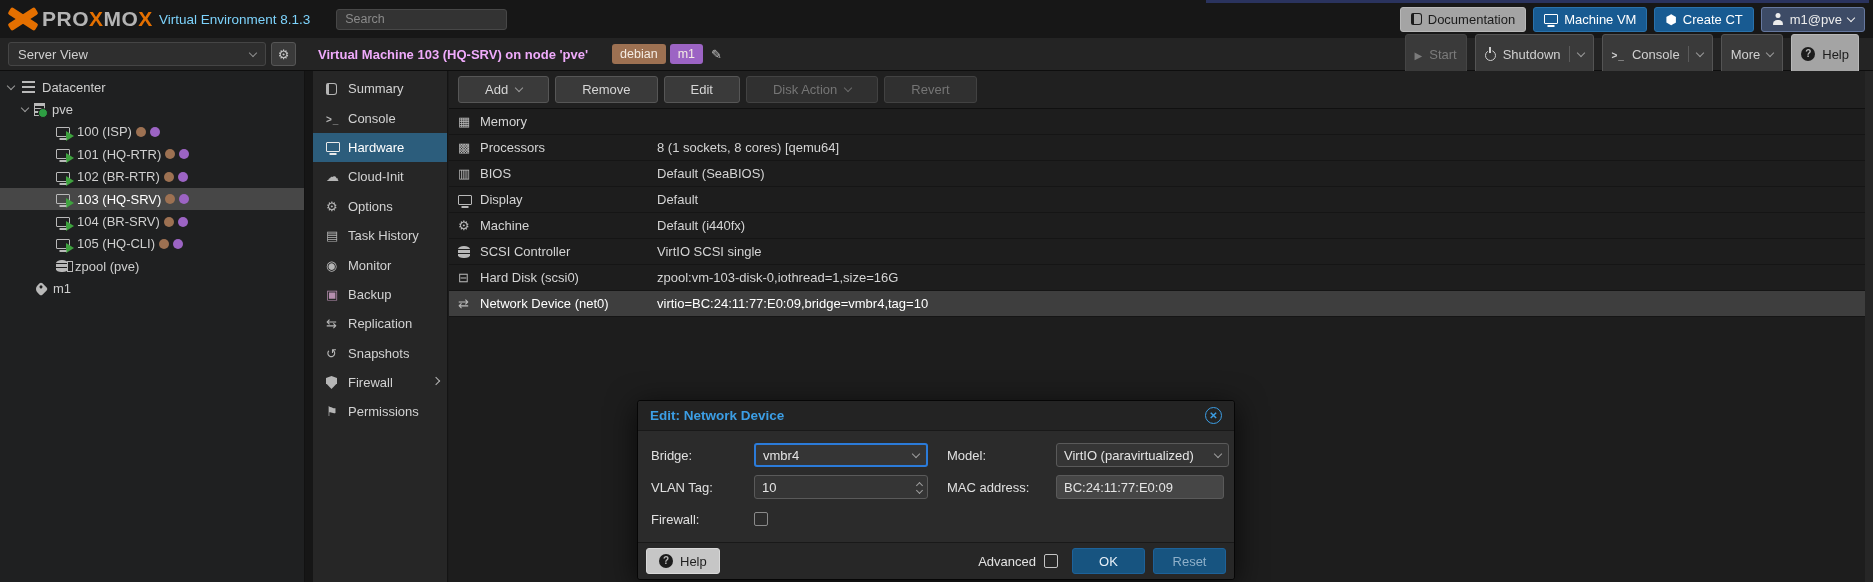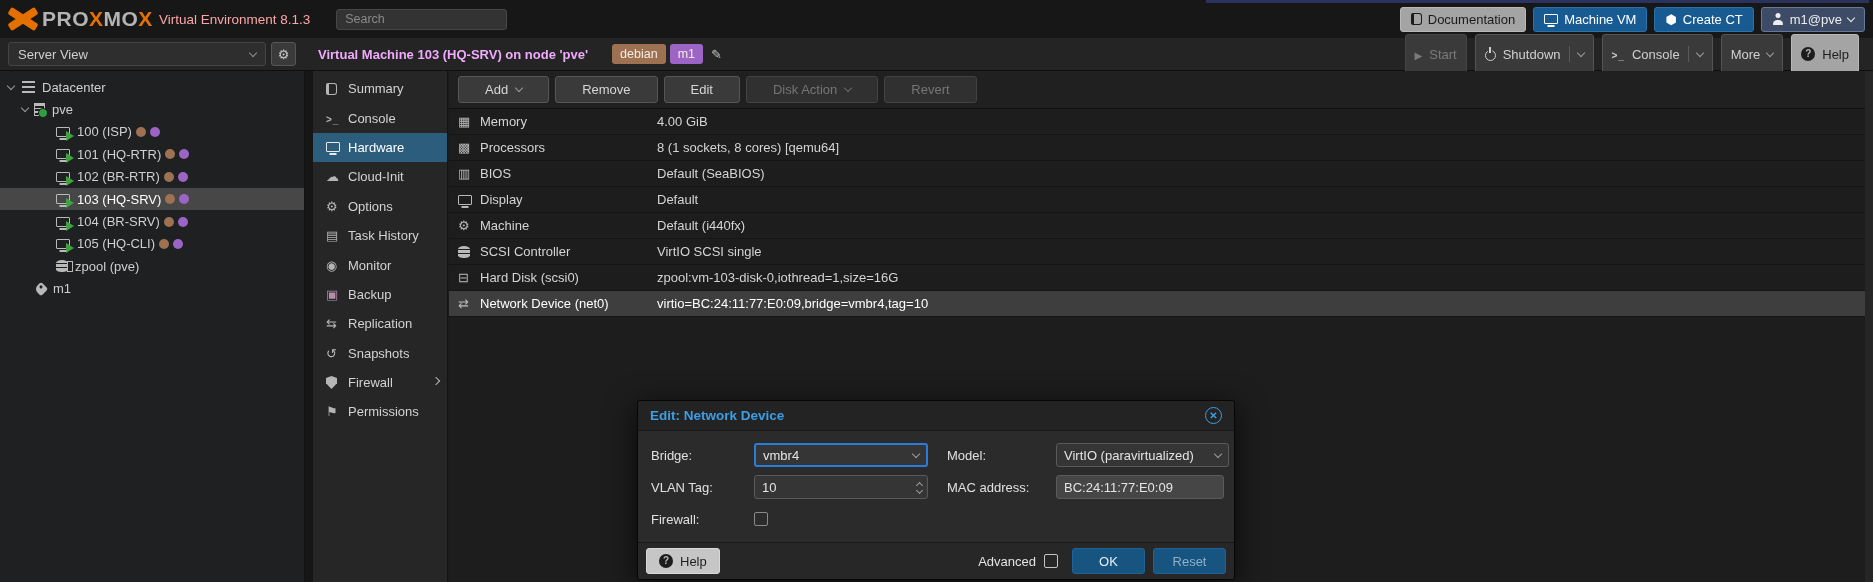--- a/index.html
+++ b/index.html
@@ -68,21 +68,21 @@
   .dot{display:inline-block;width:10px;height:10px;border-radius:50%;margin-left:4px;vertical-align:-1px;}
   .qmark{width:14px;height:14px;border-radius:50%;background:#1c1c1c;color:#b9b9b9;font-size:10px;
       font-weight:bold;display:inline-flex;align-items:center;justify-content:center;flex:none;}
 
   
   .topbar{position:absolute;left:0;top:0;right:0;height:38px;background:#171717;
       display:flex;align-items:center;padding:0 8px;}
   .top-strip{position:absolute;left:1206px;right:4px;top:0;height:3px;background:#2a335e;}
   .logo-text{font-weight:bold;font-size:21px;letter-spacing:.5px;color:#b4b4b4;margin-right:6px;}
   .logo-text .lx{color:#e57000;}
-  .product{color:#fca5a5;font-size:13.5px;}
+  .product{color:#7dd3fc;font-size:13.5px;}
   .search{margin-left:26px;width:171px;height:21px;background:#333;border:1px solid #474747;
       border-radius:3px;color:#c3c3c3;padding:0 8px;font:12.5px "Liberation Sans",sans-serif;outline:none;}
   .search::placeholder{color:#8a8a8a;}
   .topbar-right{margin-left:auto;display:flex;gap:7px;align-items:center;}
   .tbtn{height:25px;border-radius:3px;padding:0 10px;display:inline-flex;align-items:center;gap:6px;
       font-size:13px;cursor:default;}
   .tbtn.light{background:#a4a4a4;color:#1b1b1b;border:1px solid #b8b8b8;}
   .tbtn.blue{background:#185b92;color:#fff;border:1px solid #2a72ab;}
   .tbtn.user{background:#3d4b66;color:#ededed;border:1px solid #66789f;}
 
@@ -413,21 +413,20 @@
     <div class="hbtn disabled">
       <span>Revert</span>
     </div>
   </div>
 
   <div class="hwrow">
     <span class="hw-ico">
         <span class="gi gi-mem"></span>
       </span>
     <span class="hw-name">Memory</span>
-    <span class="hw-value">4.00 GiB</span>
   </div>
   <div class="hwrow">
     <span class="hw-ico">
         <span class="gi gi-cpu"></span>
       </span>
     <span class="hw-name">Processors</span>
     <span class="hw-value">8 (1 sockets, 8 cores) [qemu64]</span>
   </div>
   <div class="hwrow">
     <span class="hw-ico">

